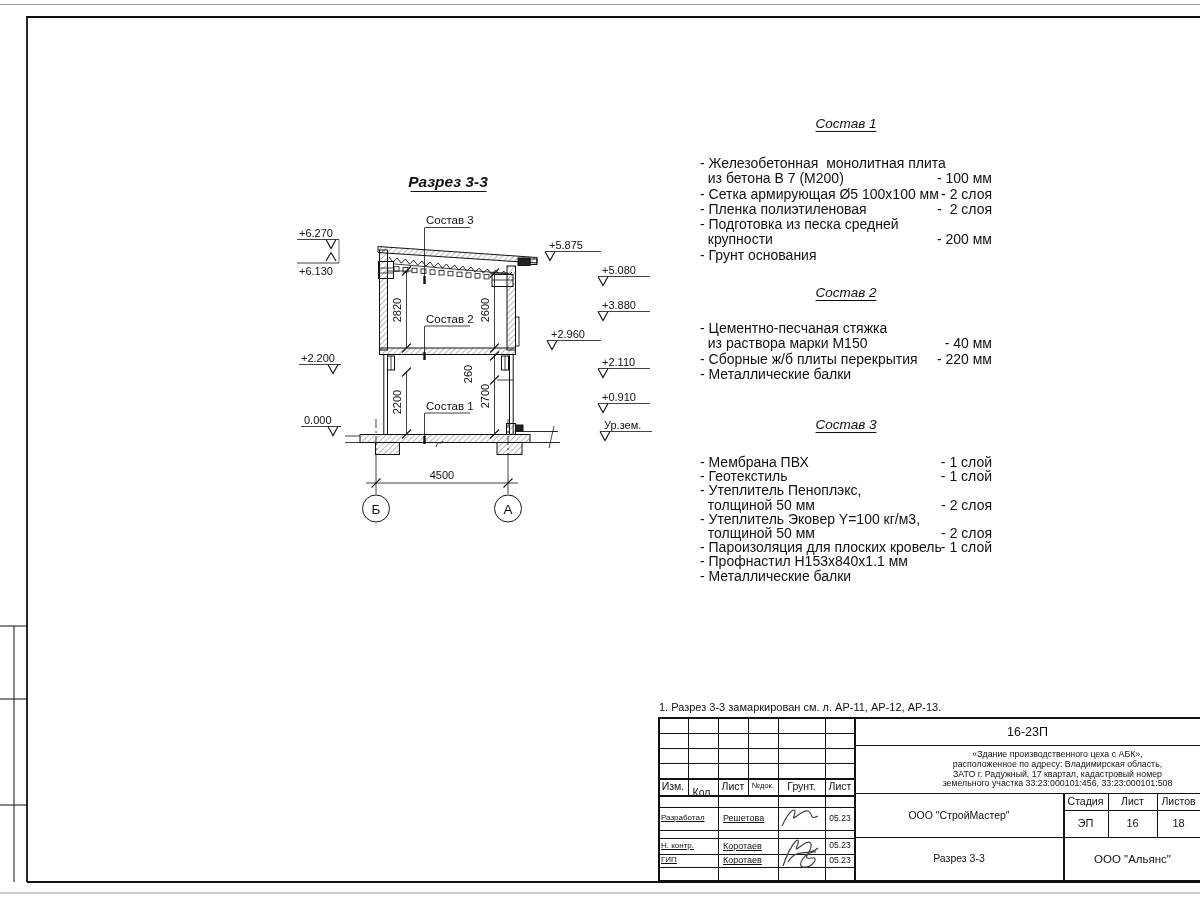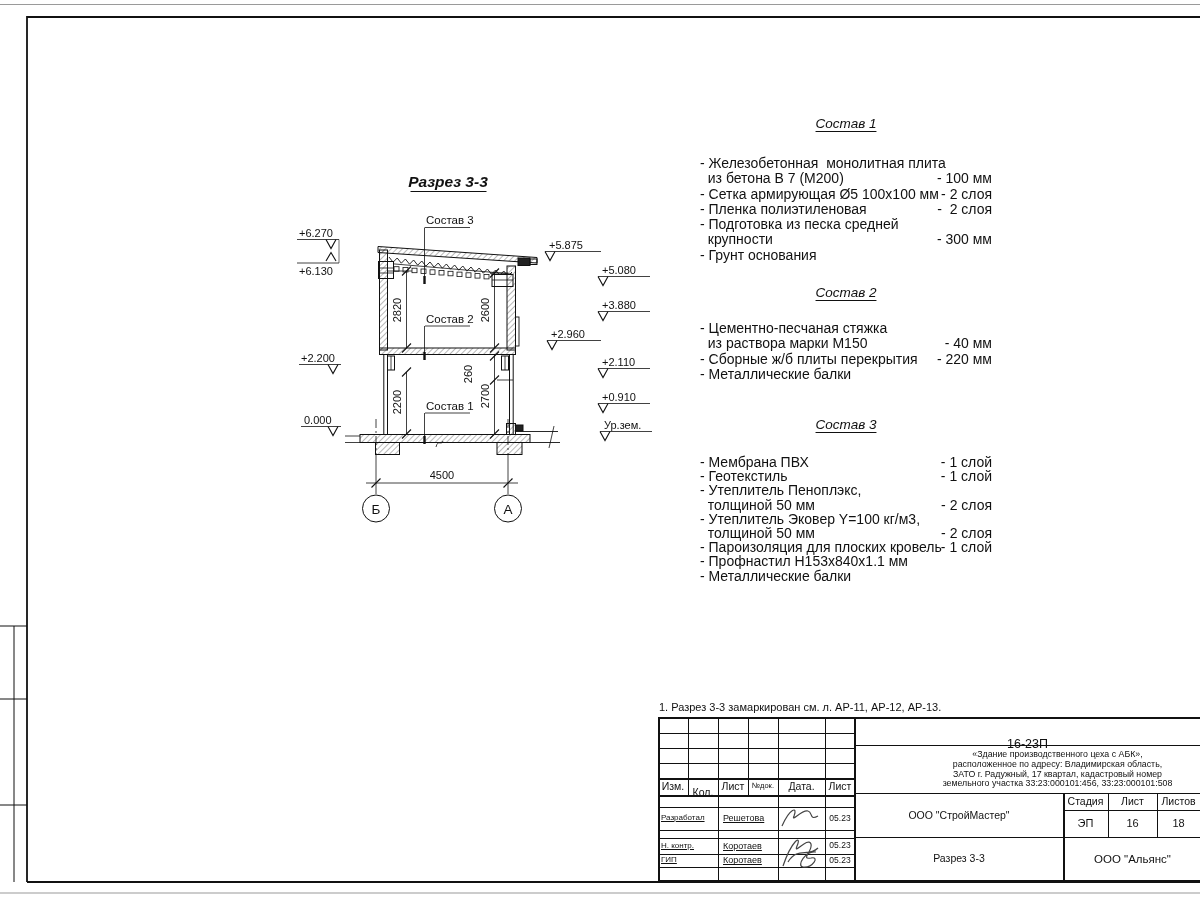--- a/index.html
+++ b/index.html
@@ -219,21 +219,21 @@
 </svg>
 
 <div class="comp" style="left:700px;top:0">
   <div class="comp-title" style="top:116px">Состав 1</div>
   <div class="comp-lines" style="top:156px;line-height:15.3px">
       <div class="cl"><span class="clt">- Железобетонная  монолитная плита</span></div>
       <div class="cl"><span class="clt">  из бетона В 7 (М200)</span><span class="clv">- 100 мм</span></div>
       <div class="cl"><span class="clt">- Сетка армирующая Ø5 100х100 мм</span><span class="clv">- 2 слоя</span></div>
       <div class="cl"><span class="clt">- Пленка полиэтиленовая</span><span class="clv">-  2 слоя</span></div>
       <div class="cl"><span class="clt">- Подготовка из песка средней</span></div>
-      <div class="cl"><span class="clt">  крупности</span><span class="clv">- 300 мм</span></div>
+      <div class="cl"><span class="clt">  крупности</span><span class="clv">- 200 мм</span></div>
       <div class="cl"><span class="clt">- Грунт основания</span></div>
     </div>
 </div>
 <div class="comp" style="left:700px;top:0">
   <div class="comp-title" style="top:285px">Состав 2</div>
   <div class="comp-lines" style="top:321px;line-height:15.4px">
       <div class="cl"><span class="clt">- Цементно-песчаная стяжка</span></div>
       <div class="cl"><span class="clt">  из раствора марки М150</span><span class="clv">- 40 мм</span></div>
       <div class="cl"><span class="clt">- Сборные ж/б плиты перекрытия</span><span class="clv">- 220 мм</span></div>
       <div class="cl"><span class="clt">- Металлические балки</span></div>
@@ -285,21 +285,21 @@
   <div class="hl" style="left:405px;top:93px;width:137px;height:1.4px"></div>
   <div class="hl" style="left:197px;top:120px;width:345px;height:1.4px"></div>
   <div class="vl" style="left:405px;top:76px;width:1.6px;height:89px"></div>
   <div class="vl" style="left:450px;top:76px;width:1.4px;height:44px"></div>
   <div class="vl" style="left:499px;top:76px;width:1.4px;height:44px"></div>
 
   <div class="tb-cell" style="left:0;top:61px;width:30px;height:17px;font-size:10.5px">Изм.</div>
   <div class="tb-cell" style="left:30px;top:61px;width:30px;height:30px;font-size:10.5px">Кол.</div>
   <div class="tb-cell" style="left:60px;top:61px;width:30px;height:17px;font-size:10.5px">Лист</div>
   <div class="tb-cell" style="left:90px;top:61px;width:30px;height:17px;font-size:7.5px">№док.</div>
-  <div class="tb-cell" style="left:120px;top:61px;width:47px;height:17px;font-size:10.5px">Дата.</div>
+  <div class="tb-cell" style="left:120px;top:61px;width:47px;height:17px;font-size:10.5px">Грунт.</div>
   <div class="tb-cell" style="left:167px;top:61px;width:30px;height:17px;font-size:10.5px">Лист</div>
 
   <div class="tb-cell tb-left" style="left:0;top:90px;width:60px;height:23px;font-size:8px">Разработал</div>
   <div class="tb-cell tb-left" style="left:62px;top:90px;width:58px;height:23px;font-size:9px">Решетова</div>
   <div class="tb-cell" style="left:167px;top:90px;width:30px;height:23px;font-size:8.5px">05.23</div>
 
   <div class="tb-cell tb-left" style="left:0;top:121px;width:60px;height:16px;font-size:8px">Н. контр.</div>
   <div class="tb-cell tb-left" style="left:62px;top:121px;width:58px;height:16px;font-size:9px">Коротаев</div>
   <div class="tb-cell" style="left:167px;top:121px;width:30px;height:16px;font-size:8.5px">05.23</div>
 
@@ -307,21 +307,21 @@
   <div class="tb-cell tb-left" style="left:62px;top:137px;width:58px;height:13px;font-size:9px">Коротаев</div>
   <div class="tb-cell" style="left:167px;top:137px;width:30px;height:13px;font-size:8.5px">05.23</div>
 
   <svg class="abs" style="left:120px;top:87px" width="47" height="28" viewBox="0 0 47 28">
     <path d="M4,22 C12,4 20,2 16,12 C13,19 24,5 30,7 C35,8 31,17 40,12" stroke="#444" stroke-width="1.2" fill="none"></path>
   </svg>
   <svg class="abs" style="left:120px;top:115px" width="47" height="40" viewBox="0 0 47 40">
     <path d="M5,34 C14,8 24,2 19,14 C15,24 30,4 33,12 C35,19 22,28 33,26 C42,24 35,36 25,35 C18,34 28,18 38,20 M10,30 C20,14 30,26 40,16" stroke="#444" stroke-width="1.2" fill="none"></path>
   </svg>
 
-  <div class="tb-cell" style="left:197px;top:14px;width:345px;height:26px;font-size:12.5px">16-23П</div>
+  <div class="tb-cell" style="left:197px;top:2px;width:345px;height:26px;font-size:12.5px">16-23П</div>
   <div class="tb-cell" style="left:197px;top:29px;width:405px;height:47px;font-size:8.8px;flex-direction:column">
     <span>«Здание производственного цеха с АБК»,</span>
     <span>расположенное по адресу: Владимирская область,</span>
     <span>ЗАТО г. Радужный, 17 квартал, кадастровый номер</span>
     <span>земельного участка 33:23:000101:456, 33:23:000101:508</span>
   </div>
   <div class="tb-cell" style="left:197px;top:77px;width:208px;height:43px;font-size:10.5px">ООО "СтройМастер"</div>
   <div class="tb-cell" style="left:405px;top:76px;width:45px;height:17px;font-size:10.5px">Стадия</div>
   <div class="tb-cell" style="left:450px;top:76px;width:49px;height:17px;font-size:10.5px">Лист</div>
   <div class="tb-cell" style="left:499px;top:76px;width:43px;height:17px;font-size:10.5px">Листов</div>

